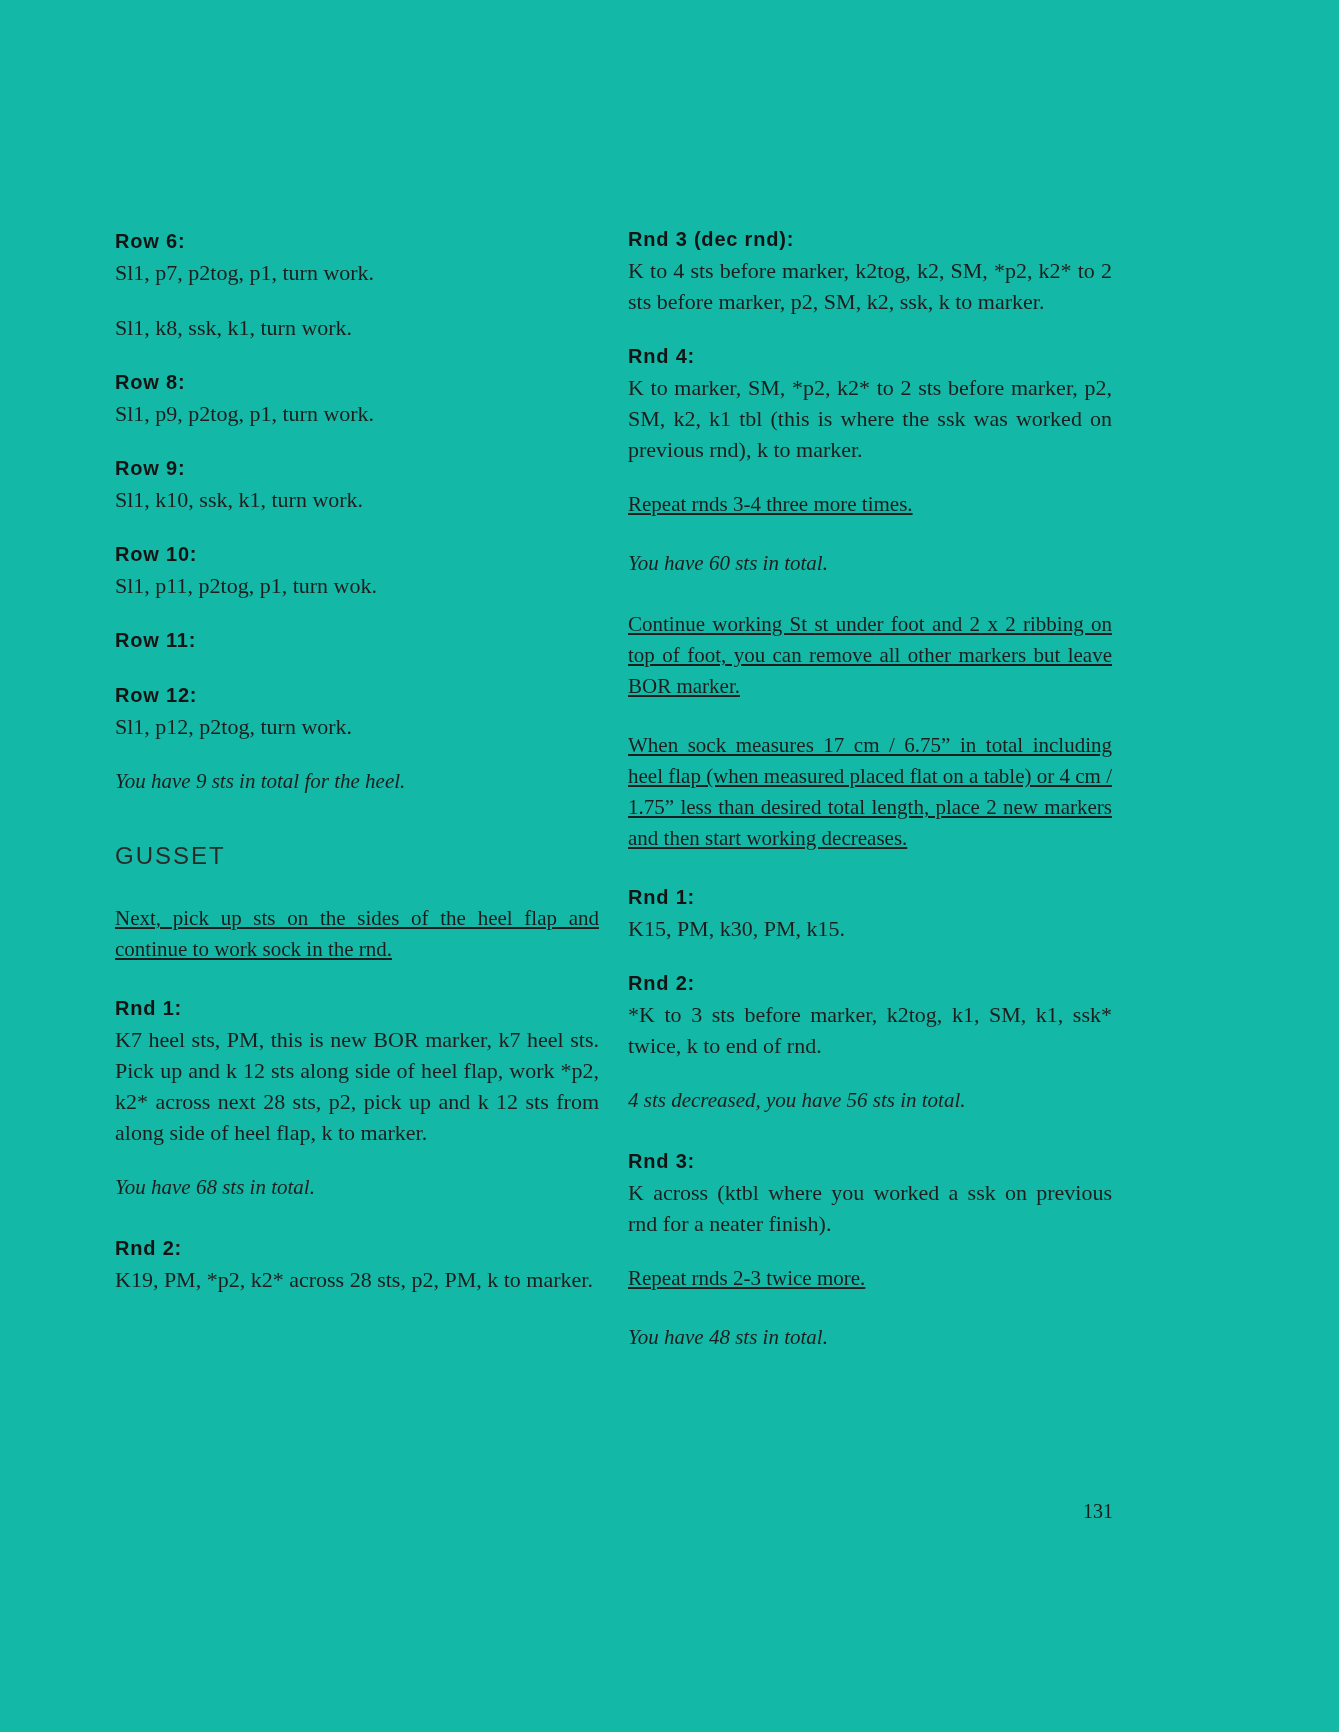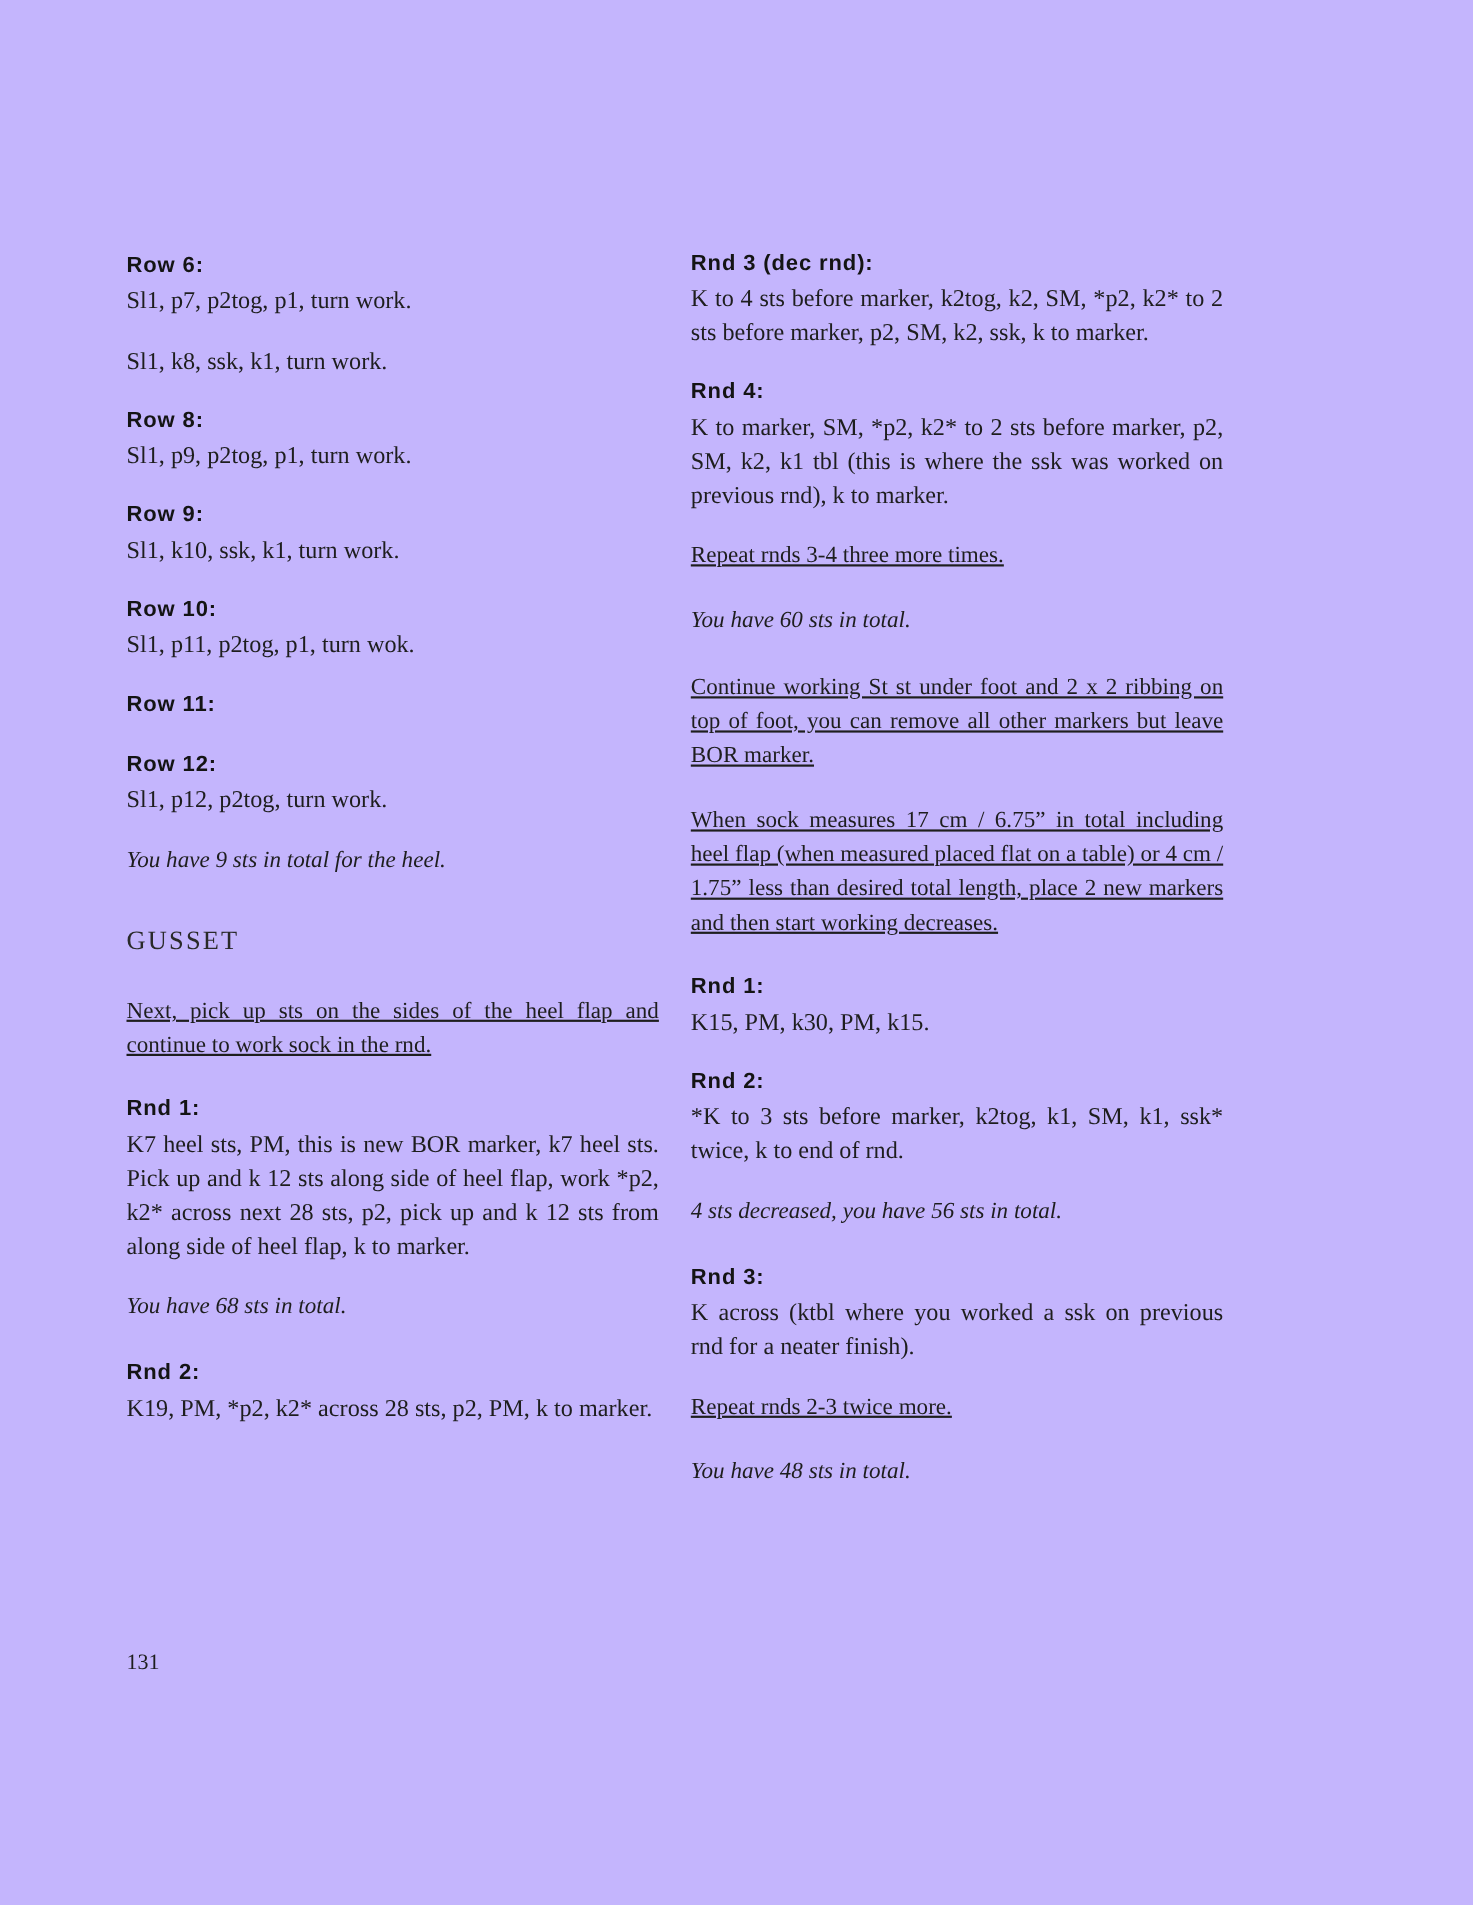--- a/index.html
+++ b/index.html
@@ -11,21 +11,21 @@
     width: 1339px;
     height: 1732px;
     position: relative;
     font-family: "Liberation Serif", serif;
     color: #1e1e1e;
     overflow: hidden;
   }
   .page {
     position: absolute;
     inset: 0;
-    background: #c4b5fd;
+    background: #14b8a6;
   }
   .col {
     position: absolute;
     width: 484px;
   }
   .col-left  { left: 115px; top: 226px; }
   .col-right { left: 628px; top: 224px; }
 
   .instruction { margin-bottom: 24px; }
   .ins-heading {
@@ -41,41 +41,41 @@
     line-height: 31px;
     text-align: justify;
   }
   .note {
     font-size: 21px;
     line-height: 31px;
     font-style: italic;
     margin: 8px 0 30px 0;
   }
   .section-heading {
-    font-family: Liberation Serif, serif;
+    font-family: Liberation Sans, sans-serif;
     font-weight: 400;
     font-size: 24px;
     line-height: 30px;
     letter-spacing: 2px;
     color: #2a2a2a;
     margin: 44px 0 32px 0;
   }
   .para {
     font-size: 21px;
     line-height: 31px;
     text-align: justify;
     margin-bottom: 28px;
     text-decoration: underline;
   }
   .page-number {
     position: absolute;
     left: 115px;
     top: 1500px;
     width: 998px;
-    text-align: left;
+    text-align: right;
     font-size: 20px;
     color: #1e1e1e;
   }
 </style>
 </head>
 <body>
 
 <div class="page">
 
   <div class="col col-left">

